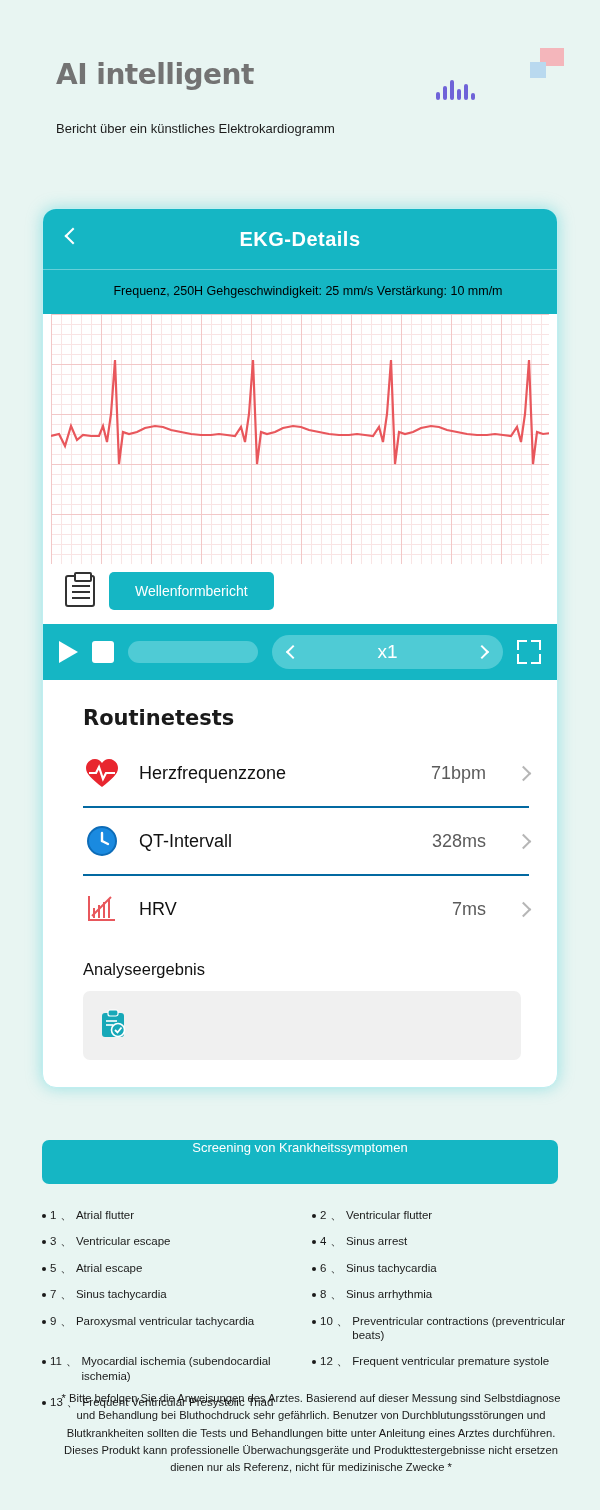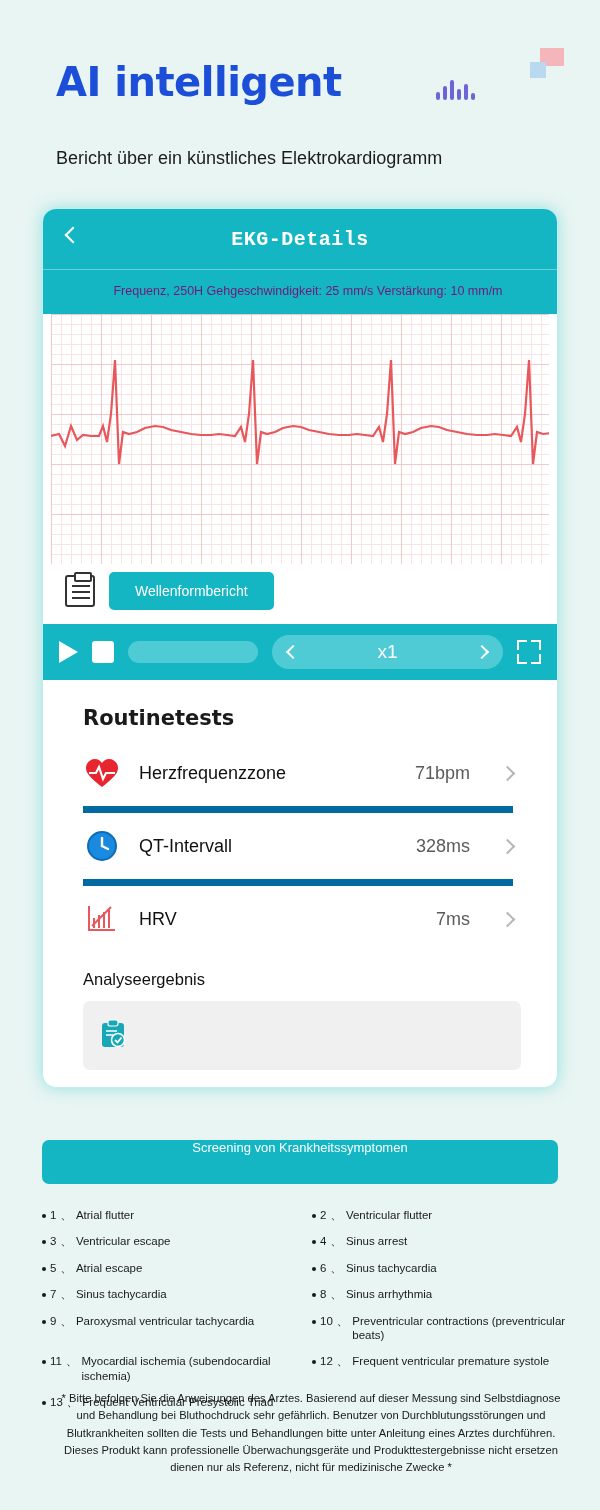--- a/index.html
+++ b/index.html
@@ -37,46 +37,46 @@
     width: 16px; height: 16px;
     background: #b9d9ef;
   }
 
   
   .header {
     padding: 60px 0 0 56px;
     position: relative;
   }
   .title {
-    font-size: 40px;
+    font-size: 28px;
     font-weight: 900;
     letter-spacing: -0.5px;
     margin: 0;
     line-height: 1.1;
-    color: #1d4ed8;
+    color: #737373;
     font-family: "DejaVu Sans", sans-serif;
   }
   .bars-icon {
     position: absolute;
     left: 436px;
     top: 78px;
     display: flex;
     align-items: flex-end;
     gap: 3px;
     height: 22px;
   }
   .bars-icon i {
     display: block;
     width: 4px;
     background: #6f63d8;
     border-radius: 2px;
   }
   .subtitle {
-    margin: 44px 0 0 0;
-    font-size: 18px;
+    margin: 30px 0 0 0;
+    font-size: 13px;
     color: #1c1c1c;
     font-weight: 400;
   }
 
   
   .card {
     position: absolute;
     left: 42px;
     top: 208px;
     width: 516px;
@@ -87,21 +87,20 @@
     box-shadow: 0 0 16px rgba(0, 190, 200, .35);
     border: 1px solid #bfeef0;
   }
   .card-top {
     background: #15b6c4;
     height: 60px;
     position: relative;
     display: flex;
     align-items: center;
     justify-content: center;
-    font-family: Liberation Mono, monospace;
   }
   .card-top .back {
     position: absolute;
     left: 24px;
     top: 50%;
     transform: translateY(-50%);
     width: 22px;
     height: 22px;
   }
   .chev {
@@ -113,21 +112,21 @@
     transform: rotate(45deg);
   }
   .card-title {
     color: #fff;
     font-size: 20px;
     font-weight: 700;
     letter-spacing: .5px;
   }
   .paramline {
     background: #15b6c4;
-    color: #701a75;
+    color: #000000;
     font-size: 12.5px;
     text-align: center;
     padding: 14px 0 16px 16px;
     border-top: 1px solid rgba(255,255,255,.35);
   }
 
   
   .ecg-wrap {
     background: #fff;
     padding: 0 8px;
@@ -251,33 +250,33 @@
     position: absolute;
     width: 10px; height: 10px;
   }
   .expand-ic .e1 { top:0; left:0; border-top: 2.5px solid #fff; border-left: 2.5px solid #fff; }
   .expand-ic .e2 { top:0; right:0; border-top: 2.5px solid #fff; border-right: 2.5px solid #fff; }
   .expand-ic .e3 { bottom:0; left:0; border-bottom: 2.5px solid #fff; border-left: 2.5px solid #fff; }
   .expand-ic .e4 { bottom:0; right:0; border-bottom: 2.5px solid #fff; border-right: 2.5px solid #fff; }
 
   
   .routine {
-    padding: 26px 44px 0 40px;
+    padding: 26px 28px 0 40px;
     background: #fff;
   }
   .routine h3 {
     margin: 0 0 10px 0;
     font-size: 21px;
     font-weight: 900;
     font-family: "DejaVu Sans", sans-serif;
   }
   .trow {
     display: flex;
     align-items: center;
-    border-bottom: 7px solid #0369a1;
+    border-bottom: 2px solid #0369a1;
     padding: 14px 0;
     gap: 18px;
   }
   .trow:last-child { border-bottom: none; }
   .trow .tlabel {
     flex: 1;
     font-size: 18px;
     color: #111;
   }
   .trow .tval {

